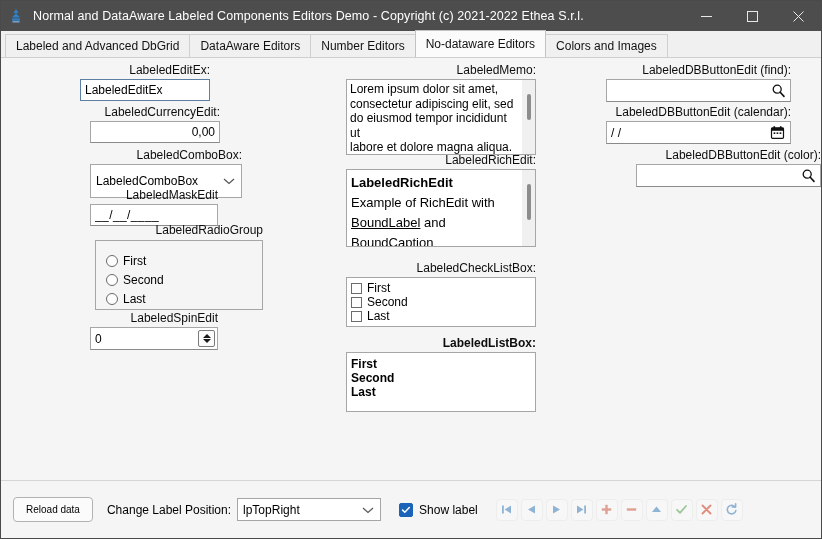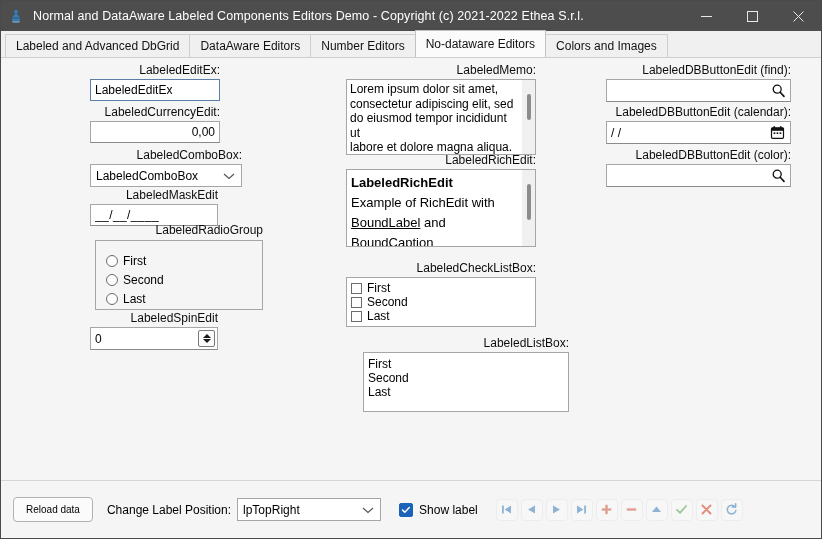--- a/index.html
+++ b/index.html
@@ -120,21 +120,21 @@
     padding: 0 4px;
     font-size: 12px;
     color: #000;
   }
   .edit.focused { border-color: #5d7fa6; }
   .edit .val { flex: 1 1 auto; white-space: nowrap; overflow: hidden; }
   .edit .val.right { text-align: right; }
   .combo {
     background: #ffffff;
     border: 1px solid #a6a6a6;
-    height: 23px;
+    height: 34px;
     display: flex; align-items: center;
     padding: 0 4px 0 5px;
     font-size: 12px;
   }
   .combo .val { flex:1 1 auto; white-space: nowrap; overflow: hidden; }
   .chev {
     width: 16px; height: 16px;
     display:flex; align-items:center; justify-content:center;
     color:#555;
   }
@@ -284,21 +284,21 @@
     <div class="tab active">
         <span>No-dataware Editors</span>
       </div>
     <div class="tab">
         <span>Colors and Images</span>
       </div>
   </div>
 
   <div class="client">
 
-    <div style="position:absolute; left:89px; top:5px; width:130px;">
+    <div style="position:absolute; left:79px; top:5px; width:130px;">
       <div class="fieldlabel">LabeledEditEx:</div>
       <div class="edit focused" style="margin-top:2px;">
         <span class="val">LabeledEditEx</span>
       </div>
     </div>
 
     <div style="position:absolute; left:89px; top:47px; width:130px;">
       <div class="fieldlabel">LabeledCurrencyEdit:</div>
       <div class="edit" style="margin-top:2px;">
         <span class="val right">0,00</span>
@@ -397,21 +397,21 @@
           <span class="check-mark"></span>
           <span class="check-lbl">Second</span>
         </div>
         <div class="check-row">
           <span class="check-mark"></span>
           <span class="check-lbl">Last</span>
         </div>
       </div>
     </div>
 
-    <div style="position:absolute; left:362px; top:278px; width:206px;">
+    <div style="position:absolute; left:345px; top:278px; width:190px;font-weight:bold;">
       <div class="fieldlabel">LabeledListBox:</div>
       <div class="listbox" style="margin-top:2px; height:60px; padding-top:4px;">
         <div class="list-row">First</div>
         <div class="list-row">Second</div>
         <div class="list-row">Last</div>
       </div>
     </div>
 
     <div style="position:absolute; left:605px; top:5px; width:185px;">
       <div class="fieldlabel">LabeledDBButtonEdit (find):</div>
@@ -437,21 +437,21 @@
             <rect x="3.5" y="1.2" width="1.6" height="2.4" fill="#111"></rect>
             <rect x="9.9" y="1.2" width="1.6" height="2.4" fill="#111"></rect>
             <rect x="3.6" y="7.4" width="1.7" height="1.6" fill="#111"></rect>
             <rect x="6.6" y="7.4" width="1.7" height="1.6" fill="#111"></rect>
             <rect x="9.6" y="7.4" width="1.7" height="1.6" fill="#111"></rect>
           </svg>
         </span>
       </div>
     </div>
 
-    <div style="position:absolute; left:605px; top:90px; width:185px;">
+    <div style="position:absolute; left:635px; top:90px; width:185px;">
       <div class="fieldlabel">LabeledDBButtonEdit (color):</div>
       <div class="edit" style="margin-top:2px; height:23px; padding-right:2px;">
         <span class="val"></span>
         <span class="btn-icon">
           <svg width="15" height="15" viewBox="0 0 15 15">
             <circle cx="6.2" cy="6.2" r="4" fill="none" stroke="#111" stroke-width="1.3"></circle>
             <path d="M9.2,9.2 L13,13.4" stroke="#111" stroke-width="1.6" fill="none" stroke-linecap="round"></path>
           </svg>
         </span>
       </div>

